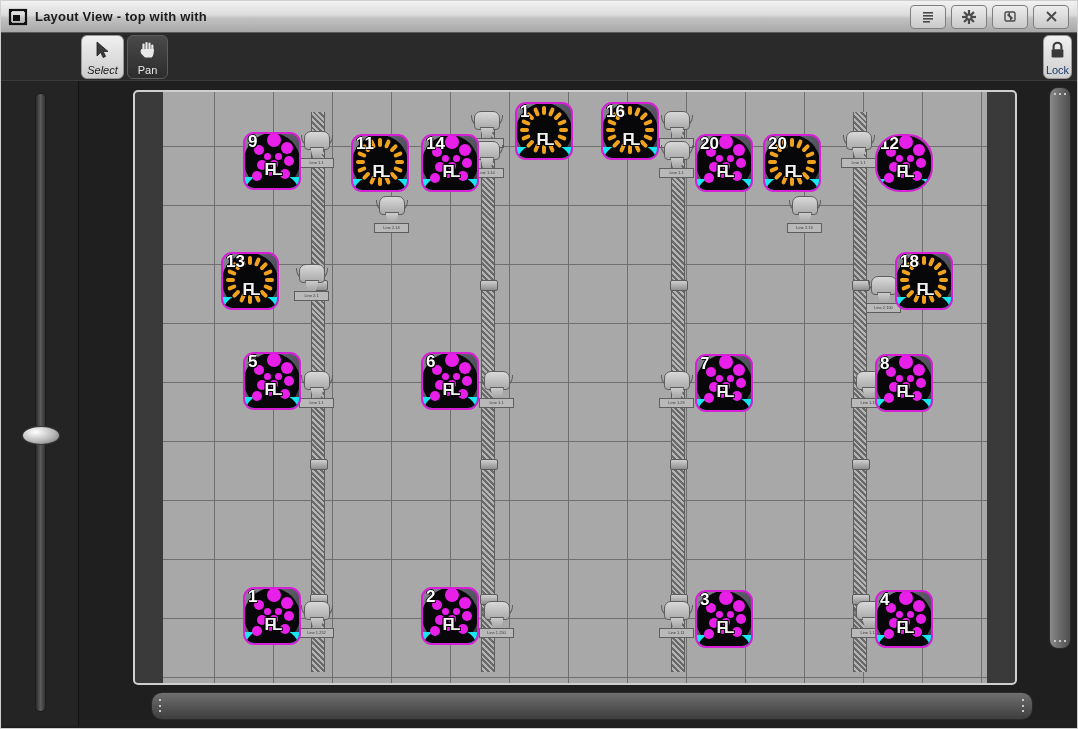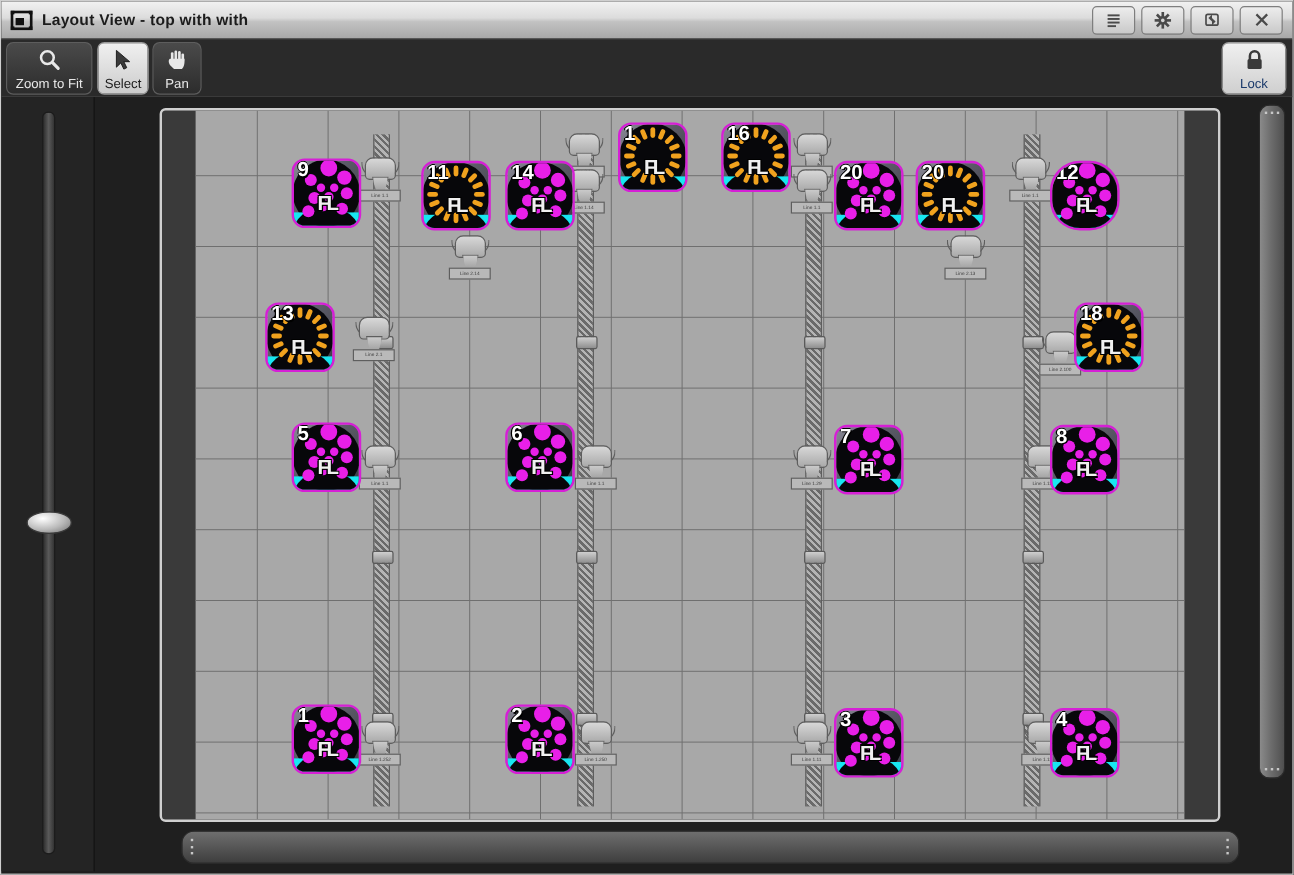--- a/index.html
+++ b/index.html
@@ -24,23 +24,23 @@
   .toolbar{position:absolute;left:0;top:32px;width:100%;height:48px;
      background:#2a2a2a;border-bottom:1px solid #3a3a3a;box-sizing:border-box;}
   .tool{position:absolute;top:2px;border-radius:6px;border:1px solid #5d5d5d;
      display:flex;flex-direction:column;align-items:center;justify-content:flex-end;
      padding-bottom:2px;box-sizing:border-box;height:44px;
      background:linear-gradient(to bottom,#4a4a4a,#2c2c2c);color:#e8e8e8;font-size:11px;}
   .tool.active{background:linear-gradient(to bottom,#f0f0f0,#cccccc);
      color:#1b1b1b;border-color:#9a9a9a;}
   .tool .glyph{flex:1;display:flex;align-items:center;justify-content:center;}
   #tool-zoom{left:4px;width:72px;}
-  #tool-select{left:80px;width:43px;}
+  #tool-select{left:80px;width:43px;font-style:italic;}
   #tool-pan{left:126px;width:41px;}
-  #tool-lock{right:5px;width:54px;top:2px;
+  #tool-lock{right:5px;width:29px;top:2px;
      background:linear-gradient(to bottom,#f0f0f0,#cfcfcf);color:#1b2a4a;border-color:#9a9a9a;}
   #tool-lock .lbl{color:#1b3a6b;}
 
   
   .zoomslider{position:absolute;left:0;top:80px;width:78px;bottom:2px;background:#242424;
      border-right:1px solid #111;box-sizing:border-box;}
   .zs-track{position:absolute;left:34px;top:12px;bottom:14px;width:9px;border-radius:5px;
      background:linear-gradient(to right,#2c2c2c,#5a5a5a,#343434);border:1px solid #1c1c1c;}
   .zs-handle{position:absolute;left:21px;top:345px;width:36px;height:17px;border-radius:50%;
      background:radial-gradient(ellipse at 35% 30%,#ffffff,#b9b9b9 55%,#6f6f6f 100%);
@@ -154,29 +154,20 @@
       </div>
       <div class="tb-btn">
         <svg width="13" height="13" viewBox="0 0 13 13">
           <path d="M2 2 L11 11 M11 2 L2 11" stroke="#4a4a4a" stroke-width="1.9" fill="none"></path>
         </svg>
       </div>
     </div>
   </div>
 
   <div class="toolbar">
-    <div class="tool" id="tool-zoom">
-      <span class="glyph">
-        <svg width="20" height="20" viewBox="0 0 20 20">
-          <circle cx="8.5" cy="8" r="5.3" fill="none" stroke="#e8e8e8" stroke-width="2.1"></circle>
-          <path d="M12.6 12 L17.5 17" stroke="#e8e8e8" stroke-width="2.6" stroke-linecap="round"></path>
-        </svg>
-      </span>
-      <span class="lbl">Zoom to Fit</span>
-    </div>
     <div class="tool active" id="tool-select">
       <span class="glyph">
         <svg width="16" height="18" viewBox="0 0 16 18">
           <path d="M2 1 L2 15 L5.7 11.4 L8.2 16.6 L10.6 15.4 L8.2 10.4 L13 10.4 Z" fill="#3a3a3a" stroke="#1b1b1b" stroke-width="0.8"></path>
         </svg>
       </span>
       <span class="lbl">Select</span>
     </div>
     <div class="tool" id="tool-pan">
       <span class="glyph">

